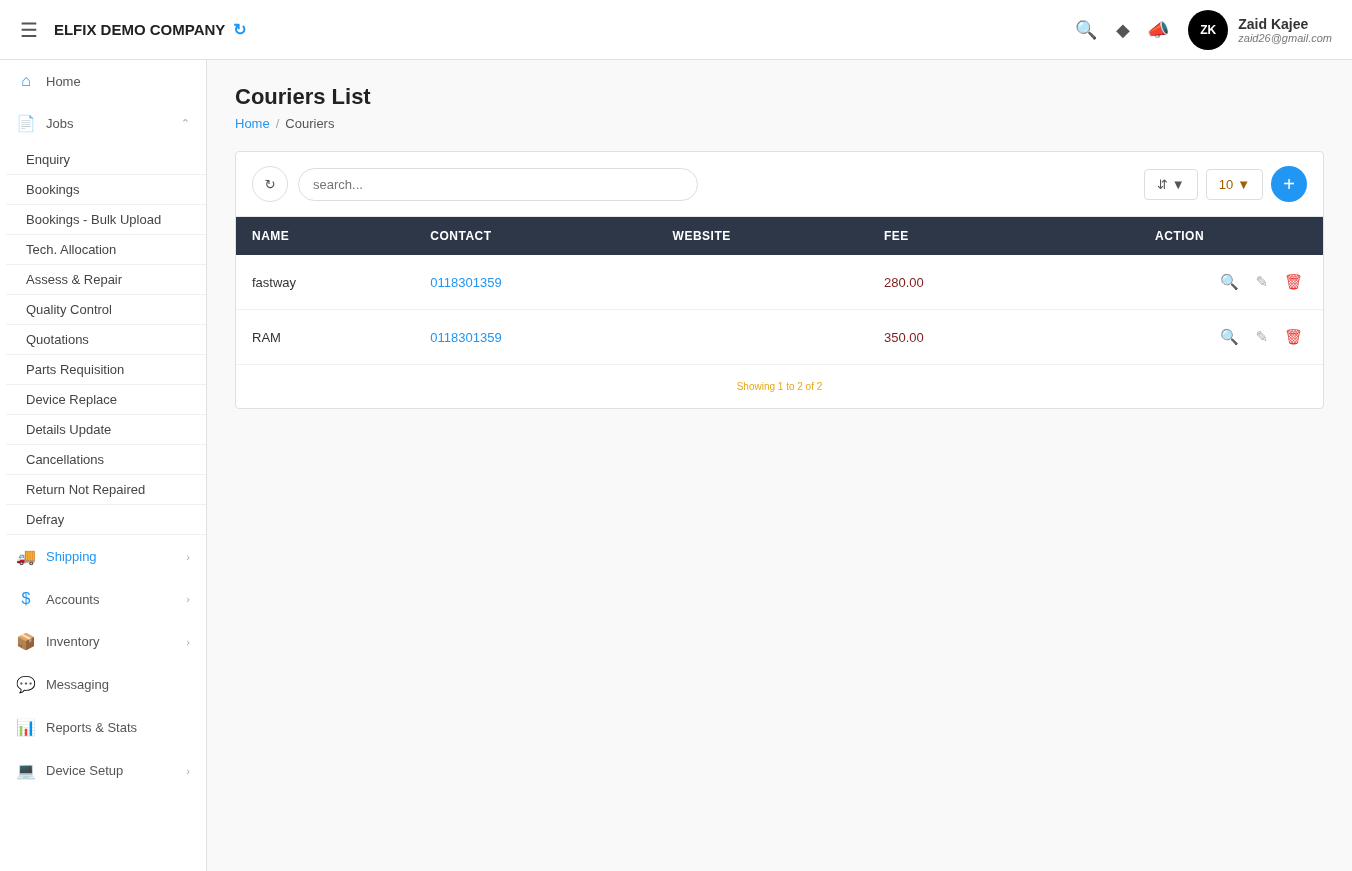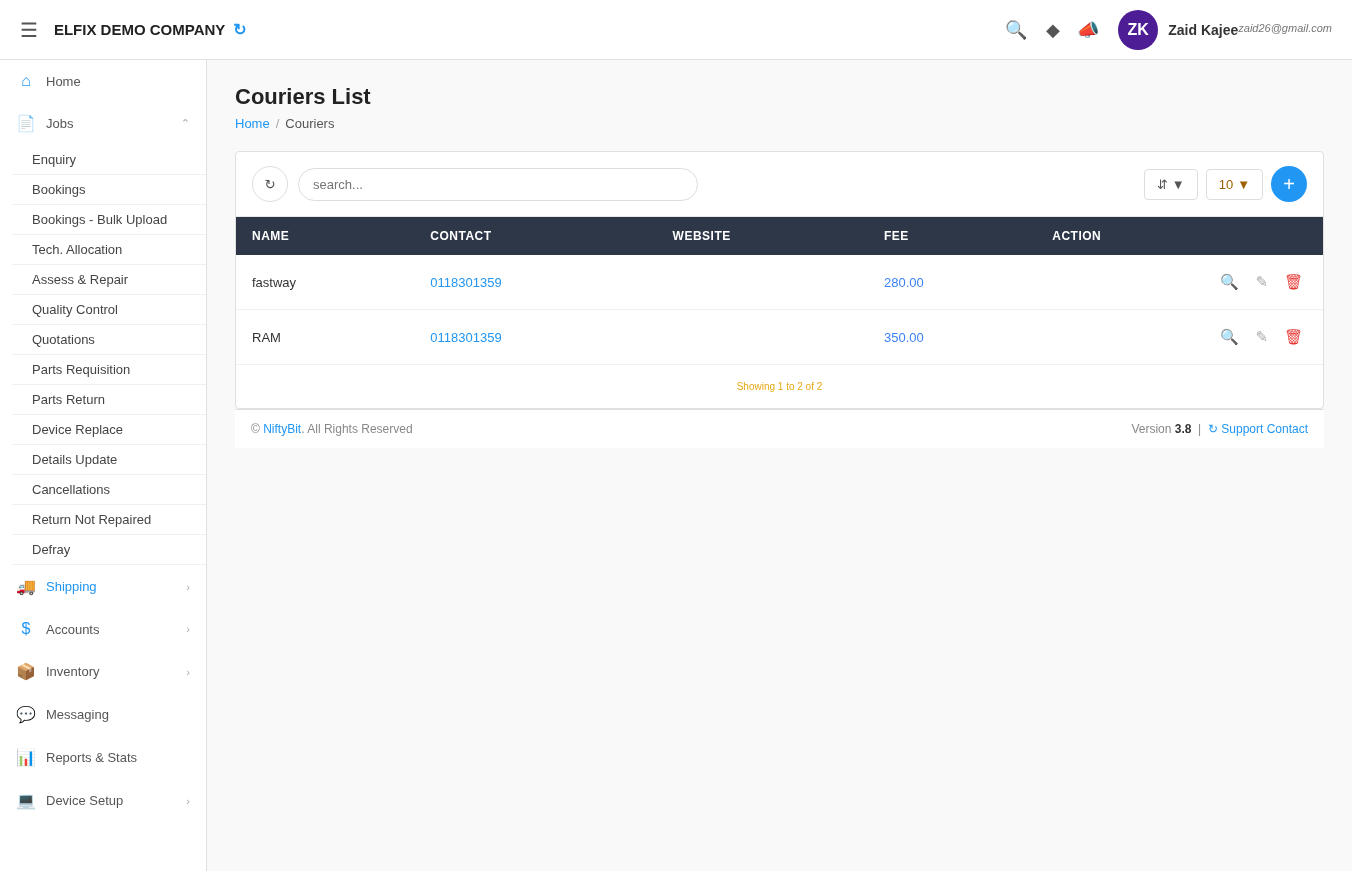--- a/index.html
+++ b/index.html
@@ -9,21 +9,21 @@
     .topnav {
       display: flex; align-items: center; background: #fff; padding: 0 20px; height: 60px;
       border-bottom: 1px solid #e0e0e0; flex-shrink: 0;
     }
     .topnav-hamburger { font-size: 20px; cursor: pointer; color: #555; margin-right: 16px; }
     .topnav-company { font-weight: 600; font-size: 15px; color: #222; display: flex; align-items: center; gap: 8px; }
     .topnav-refresh { color: #2196F3; font-size: 16px; cursor: pointer; }
     .topnav-right { margin-left: auto; display: flex; align-items: center; gap: 18px; }
     .topnav-icon { color: #555; font-size: 18px; cursor: pointer; }
     .topnav-user { display: flex; align-items: center; gap: 10px; cursor: pointer; }
-    .topnav-userinfo { display: flex; flex-direction: row; }
+    .topnav-userinfo { display: flex; flex-direction: column; }
     .topnav-username { font-weight: 600; font-size: 14px; }
     .topnav-email { font-size: 11px; color: #777; font-style: italic; }
 
     
     .layout { display: flex; flex: 1; overflow: hidden; }
 
     
     .sidebar {
       width: 207px; background: #fff; border-right: 1px solid #e0e0e0;
       display: flex; flex-direction: column; overflow-y: auto; flex-shrink: 0;
@@ -36,21 +36,21 @@
     .sidebar-item .si-icon { font-size: 16px; color: #2196F3; width: 20px; text-align: center; }
     .sidebar-item .si-label { flex: 1; }
     .sidebar-item .si-arrow { font-size: 11px; color: #aaa; }
     .jobs-menu { background: #fff; }
     .jobs-header {
       display: flex; align-items: center; justify-content: space-between;
       padding: 12px 16px; cursor: pointer; color: #555;
     }
     .jobs-header .si-icon { font-size: 16px; color: #2196F3; }
     .jobs-header-left { display: flex; align-items: center; gap: 10px; }
-    .jobs-subitems { padding-left: 12px; }
+    .jobs-subitems { padding-left: 6px; }
     .jobs-subitem {
       padding: 7px 16px 7px 20px; cursor: pointer; color: #444; font-size: 13px;
       border-bottom: 1px solid #f0f0f0;
     }
 
     
     .main { flex: 1; overflow-y: auto; padding: 24px 28px; background: #f9f9f9; }
 
     .page-title { font-size: 22px; font-weight: 600; color: #222; margin-bottom: 6px; }
     .breadcrumb { display: flex; align-items: center; gap: 6px; font-size: 13px; margin-bottom: 20px; }
@@ -93,21 +93,21 @@
     
     .data-table { width: 100%; border-collapse: collapse; }
     .data-table thead tr { background: #2d3748; color: #fff; }
     .data-table thead th {
       padding: 12px 16px; text-align: left; font-weight: 600; font-size: 12px;
       letter-spacing: 0.5px;
     }
     .data-table tbody tr { border-bottom: 1px solid #f0f0f0; }
     .data-table tbody td { padding: 14px 16px; font-size: 13px; }
     .td-contact { color: #2196F3; }
-    .td-fee { color: #3b82f6; }
+    .td-fee { color: #7f1d1d; }
     .td-actions { display: flex; align-items: center; gap: 8px; justify-content: flex-end; }
     .action-icon { cursor: pointer; font-size: 15px; padding: 4px; }
     .action-view { color: #aaa; }
     .action-edit { color: #aaa; }
     .action-delete { color: #e53935; }
 
     .pagination-info {
       text-align: center; padding: 16px; color: #e6a817; font-size: 10px;
     }
 
@@ -116,23 +116,23 @@
       display: flex; justify-content: space-between; align-items: center;
       padding: 12px 16px; border-top: 1px solid #e0e0e0; font-size: 12px; color: #888;
       background: #fff;
     }
     .footer a { color: #2196F3; text-decoration: none; }
     .footer-version { color: #888; }
     .footer-version strong { color: #333; }
 
     
     .avatar-circle {
-      width: 40px; height: 40px; border-radius: 50%; background: #4c1d95;
+      width: 40px; height: 40px; border-radius: 50%; background: #000000;
       display: flex; align-items: center; justify-content: center; color: #fff;
-      font-size: 16px; font-weight: 600; overflow: hidden;
+      font-size: 12px; font-weight: 600; overflow: hidden;
     }
   </style>
 </head>
 <body>
 
 <div class="topnav">
   <span class="topnav-hamburger">☰</span>
   <div class="topnav-company">
     <span>ELFIX DEMO COMPANY</span>
     <span class="topnav-refresh">↻</span>
@@ -170,21 +170,20 @@
       </div>
       <div class="jobs-subitems">
         <div class="jobs-subitem">Enquiry</div>
         <div class="jobs-subitem">Bookings</div>
         <div class="jobs-subitem">Bookings - Bulk Upload</div>
         <div class="jobs-subitem">Tech. Allocation</div>
         <div class="jobs-subitem">Assess &amp; Repair</div>
         <div class="jobs-subitem">Quality Control</div>
         <div class="jobs-subitem">Quotations</div>
         <div class="jobs-subitem">Parts Requisition</div>
-        <div class="jobs-subitem">Parts Return</div>
         <div class="jobs-subitem">Device Replace</div>
         <div class="jobs-subitem">Details Update</div>
         <div class="jobs-subitem">Cancellations</div>
         <div class="jobs-subitem">Return Not Repaired</div>
         <div class="jobs-subitem">Defray</div>
       </div>
     </div>
 
     <div class="sidebar-item active">
       <span class="si-icon">🚚</span>
@@ -250,21 +249,21 @@
         </div>
       </div>
 
       <table class="data-table">
         <thead>
           <tr>
             <th>NAME</th>
             <th>CONTACT</th>
             <th>WEBSITE</th>
             <th>FEE</th>
-            <th style="text-align:left;">ACTION</th>
+            <th style="text-align:center;">ACTION</th>
           </tr>
         </thead>
         <tbody id="table-body">
         <tr>
       <td>fastway</td>
       <td class="td-contact">0118301359</td>
       <td></td>
       <td class="td-fee">280.00</td>
       <td>
         <div class="td-actions">
@@ -287,25 +286,15 @@
         </div>
       </td>
     </tr>
           </tbody>
       </table>
 
       <div class="pagination-info">Showing 1 to 2 of 2</div>
 
     </div>
 
-    <div class="footer">
-      <span>
-        ©&nbsp;<a href="#">NiftyBit</a>. All Rights Reserved
-      </span>
-      <span class="footer-version">
-        Version <strong>3.8</strong>
-        &nbsp;|&nbsp;
-        <a href="#">↻ <span>Support Contact</span></a>
-      </span>
-    </div>
 
   </div>
 </div>
 
 </body></html>

